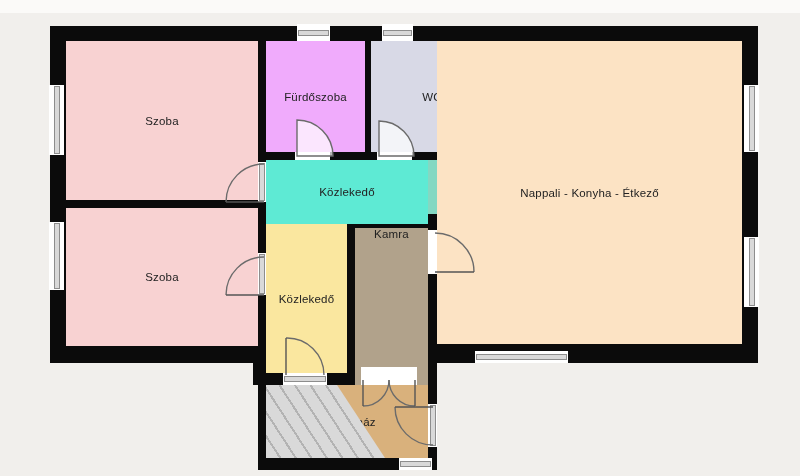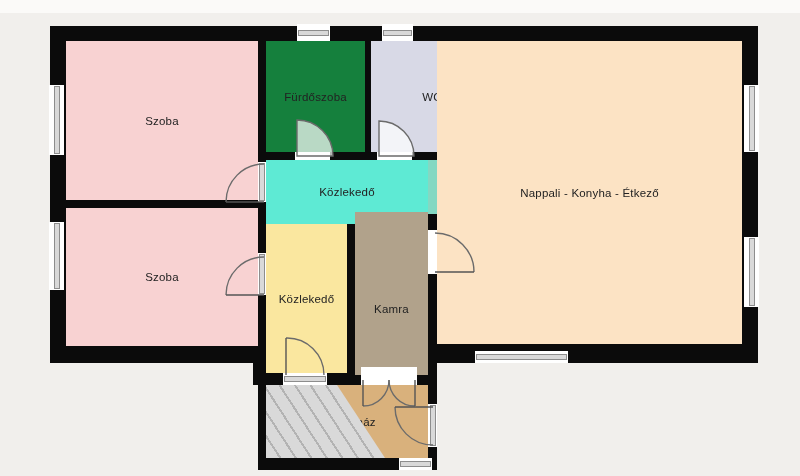--- a/index.html
+++ b/index.html
@@ -17,21 +17,21 @@
   #baseB{left:253px;top:26px;width:184px;height:359px;}
   #baseC{left:258px;top:363px;width:179px;height:107px;}
   
   #r-szoba1{left:66px;top:41px;width:192px;height:159px;}
   #r-szoba2{left:66px;top:208px;width:192px;height:138px;}
   #r-furdo{left:266px;top:41px;width:99px;height:111px;}
   #r-wc{left:371px;top:41px;width:34px;height:111px;padding-left:44px;}
   #r-koz{left:266px;top:160px;width:162px;height:64px;}
   #r-koz-pass{left:428px;top:160px;width:9px;height:54px;}
   #r-elo{left:266px;top:224px;width:81px;height:149px;}
-  #r-kamra{left:355px;top:212px;width:73px;height:163px;align-items:flex-end;}
+  #r-kamra{left:355px;top:228px;width:73px;height:163px;align-items:flex-start;}
   #r-kamra .rlabel{margin-bottom:60px;}
   #r-nappali{left:437px;top:41px;width:305px;height:303px;text-align:right;}
   #r-lepcso{left:266px;top:385px;width:162px;height:73px;}
   
   #stairs{
     position:absolute;left:266px;top:385px;width:162px;height:73px;z-index:3;
     background:repeating-linear-gradient(57deg,var(--stairs-bg,#d9d9d9) 0 11px,var(--stairs-stripe,#b3b3b3) 11px 13px);
     clip-path:polygon(0 0,71px 0,119px 100%,0 100%);
   }
   
@@ -78,21 +78,21 @@
   <div class="wall" id="baseA"></div>
   <div class="wall" id="baseB"></div>
   <div class="wall" id="baseC"></div>
 
   <div class="room" id="r-szoba1" style="background: rgb(248, 210, 210);">
     <span class="rlabel">Szoba</span>
   </div>
   <div class="room" id="r-szoba2" style="background: rgb(248, 210, 210);">
     <span class="rlabel">Szoba</span>
   </div>
-  <div class="room" id="r-furdo" style="background: #15803d;">
+  <div class="room" id="r-furdo" style="background: #f0abfc;">
     <span class="rlabel">Fürdőszoba</span>
   </div>
   <div class="room" id="r-wc" style="background: rgb(216, 217, 230);">
     <span class="rlabel">WC</span>
   </div>
   <div class="room" id="r-koz" style="background: #5eead4;">
     <span class="rlabel">Közlekedő</span>
   </div>
   <div class="room" id="r-koz-pass" style="background: rgb(132, 216, 194);"></div>
   <div class="room" id="r-elo" style="background: rgb(250, 231, 159);">

